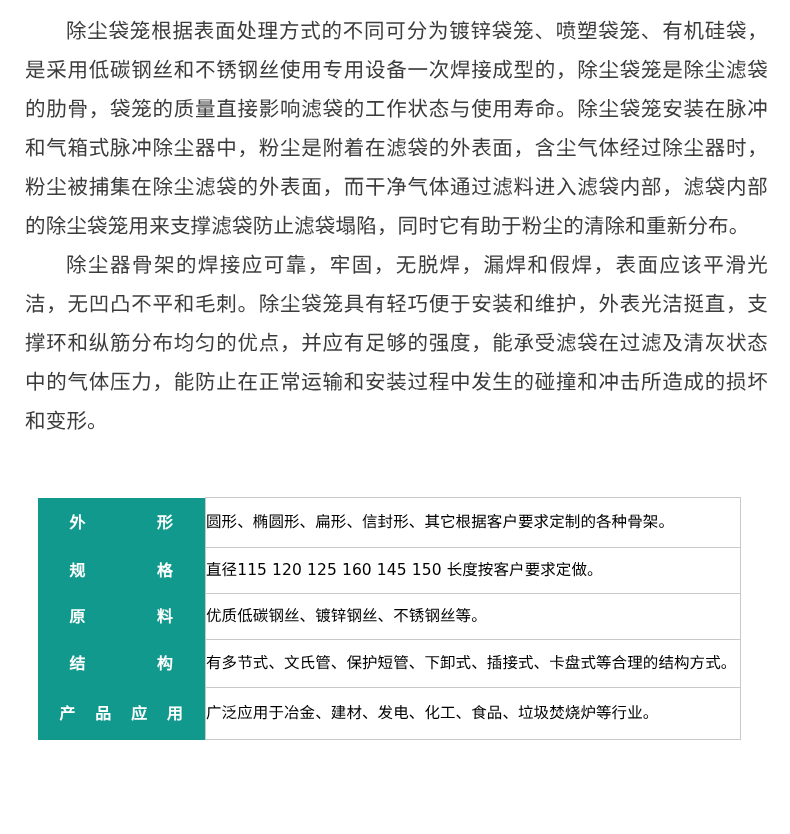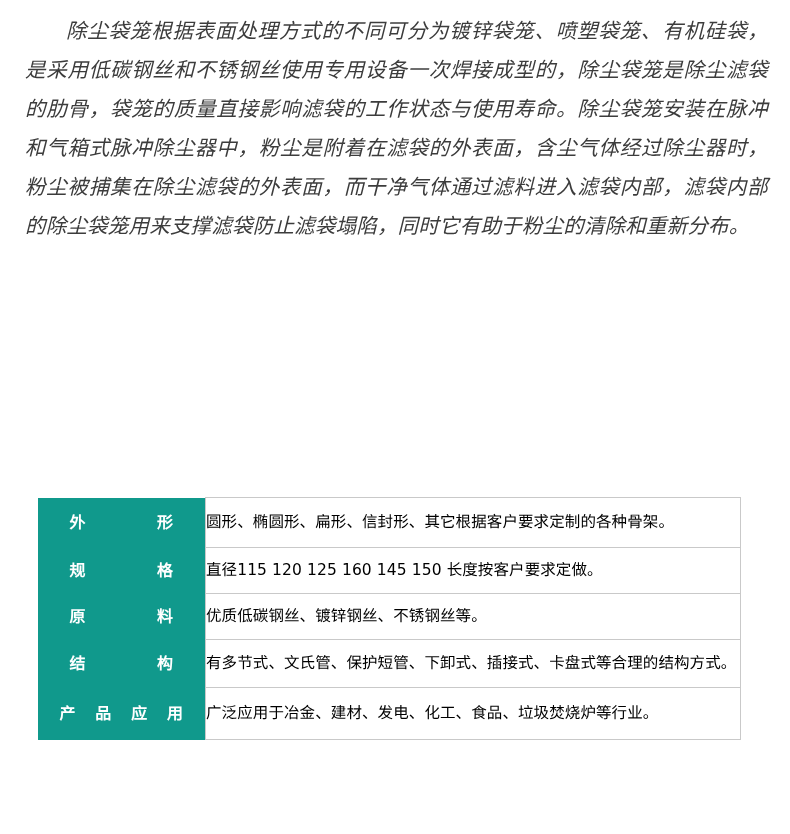--- a/index.html
+++ b/index.html
@@ -20,21 +20,20 @@
   .page {
     position: relative;
     width: 790px;
     height: 834px;
     box-sizing: border-box;
   }
 
   
   .copy {
     padding: 0 22px 0 25px;
-    font-style: italic;
   }
   .para {
     margin: 0;
     font-size: 20.5px;
     line-height: 39px;
     letter-spacing: 0.2px;
     text-align: justify;
     text-justify: inter-ideograph;
     text-indent: 2em;
     color: #3c3c3c;
@@ -101,20 +100,21 @@
   
   .spec-table tr td.spec-label { border-top: none; border-bottom: none; }
 </style>
 </head>
 <body>
 
 <div class="page">
 
   <div class="copy">
     <p class="para first">除尘袋笼根据表面处理方式的不同可分为镀锌袋笼、喷塑袋笼、有机硅袋，是采用低碳钢丝和不锈钢丝使用专用设备一次焊接成型的，除尘袋笼是除尘滤袋的肋骨，袋笼的质量直接影响滤袋的工作状态与使用寿命。除尘袋笼安装在脉冲和气箱式脉冲除尘器中，粉尘是附着在滤袋的外表面，含尘气体经过除尘器时，粉尘被捕集在除尘滤袋的外表面，而干净气体通过滤料进入滤袋内部，滤袋内部的除尘袋笼用来支撑滤袋防止滤袋塌陷，同时它有助于粉尘的清除和重新分布。</p>
+    <p class="para">除尘器骨架的焊接应可靠，牢固，无脱焊，漏焊和假焊，表面应该平滑光洁，无凹凸不平和毛刺。除尘袋笼具有轻巧便于安装和维护，外表光洁挺直，支撑环和纵筋分布均匀的优点，并应有足够的强度，能承受滤袋在过滤及清灰状态中的气体压力，能防止在正常运输和安装过程中发生的碰撞和冲击所造成的损坏和变形。</p>
   </div>
 
   <div class="spec-table-wrap">
     <table class="spec-table">
       <tbody>
         <tr class="r1">
           <td class="spec-label" style="background: rgb(16, 153, 140);">
             <span class="lbl">外 形</span>
           </td>
           <td class="spec-value" style="border-color: rgb(201, 201, 201);">圆形、椭圆形、扁形、信封形、其它根据客户要求定制的各种骨架。</td>

